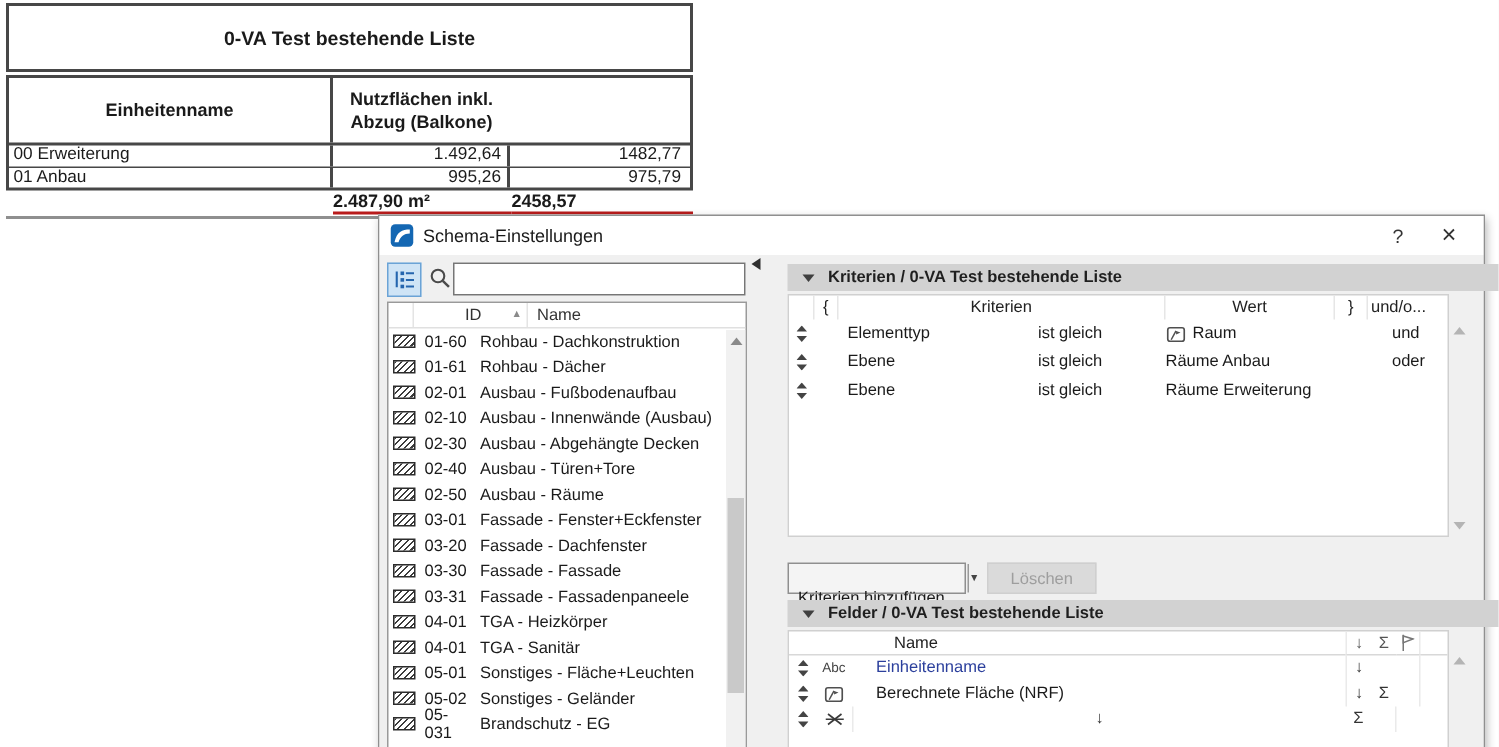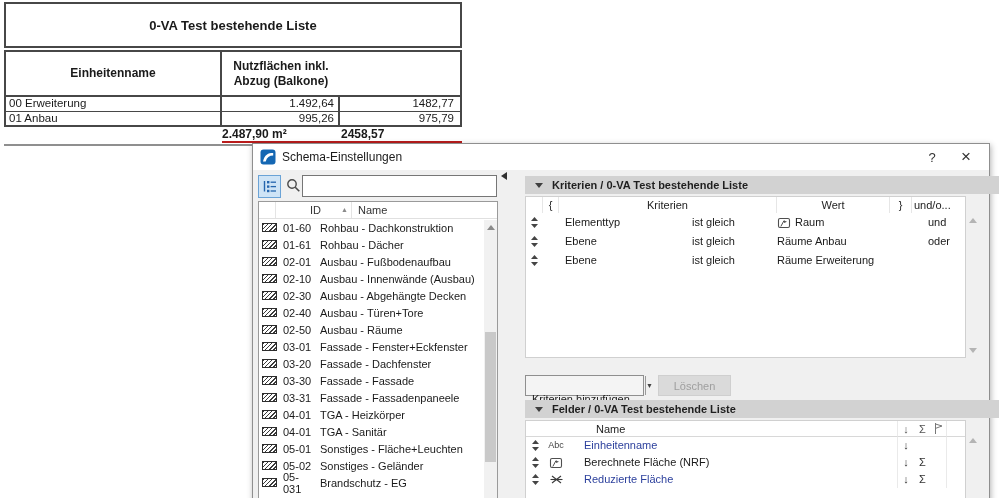--- a/index.html
+++ b/index.html
@@ -403,21 +403,20 @@
               <path d="M3.5 11 L7 7 H0 Z" fill="#444"></path>
             </svg>
         </div>
         <div class="fc icon-cell">
           <svg width="13" height="11">
             <line x1="0.5" y1="5.5" x2="12.5" y2="5.5" stroke="#3a3a3a" stroke-width="1.1"></line>
             <line x1="2" y1="9" x2="11" y2="2" stroke="#3a3a3a" stroke-width="1.1"></line>
             <line x1="2" y1="2" x2="11" y2="9" stroke="#3a3a3a" stroke-width="1.1"></line>
           </svg>
         </div>
-        <div class="fc fld-name fld-link">Reduzierte Fläche</div>
         <div class="fc icon-cell sepL g-dn">↓</div>
         <div class="fc icon-cell g-sum">Σ</div>
         <div class="fc sepR"></div>
         <div class="fc"></div>
       </div>
     </div>
     <div class="pscroll" style="left:716px; top:268px">
         <span class="chev-up chev-lite" style="display:block"></span>
       </div>
 

